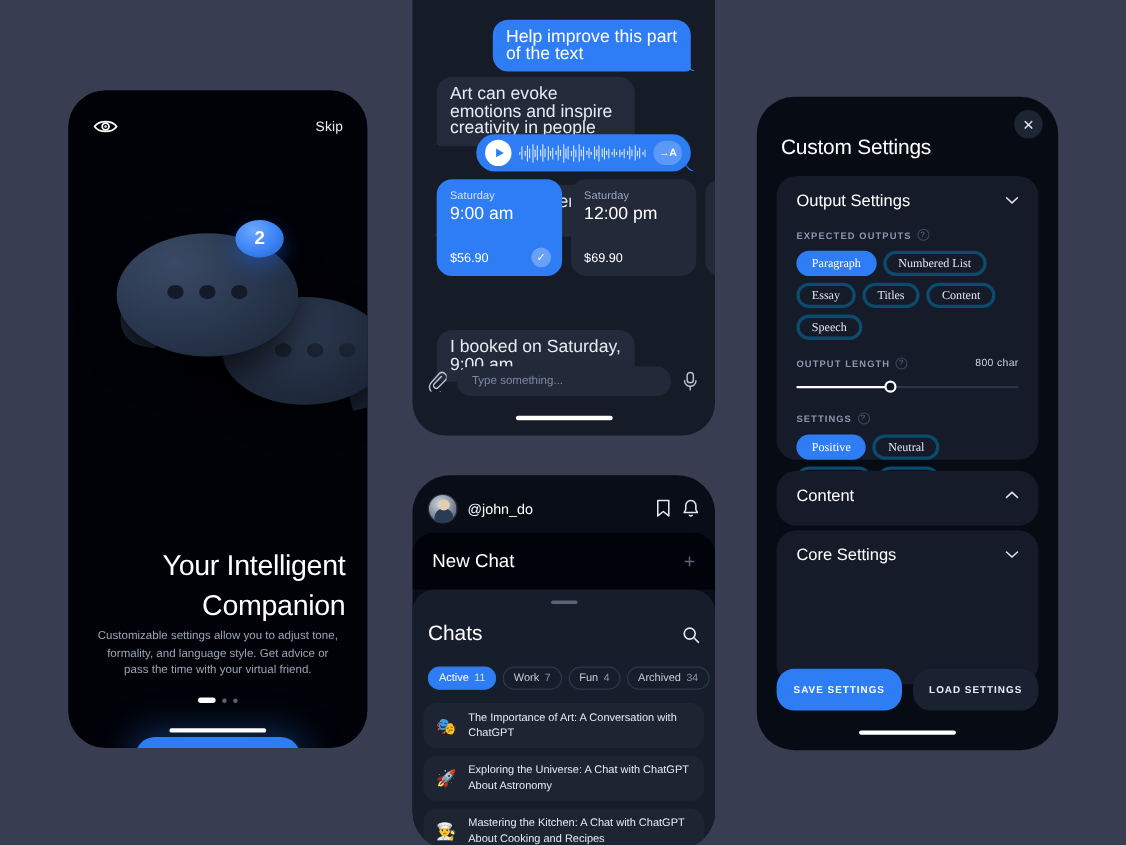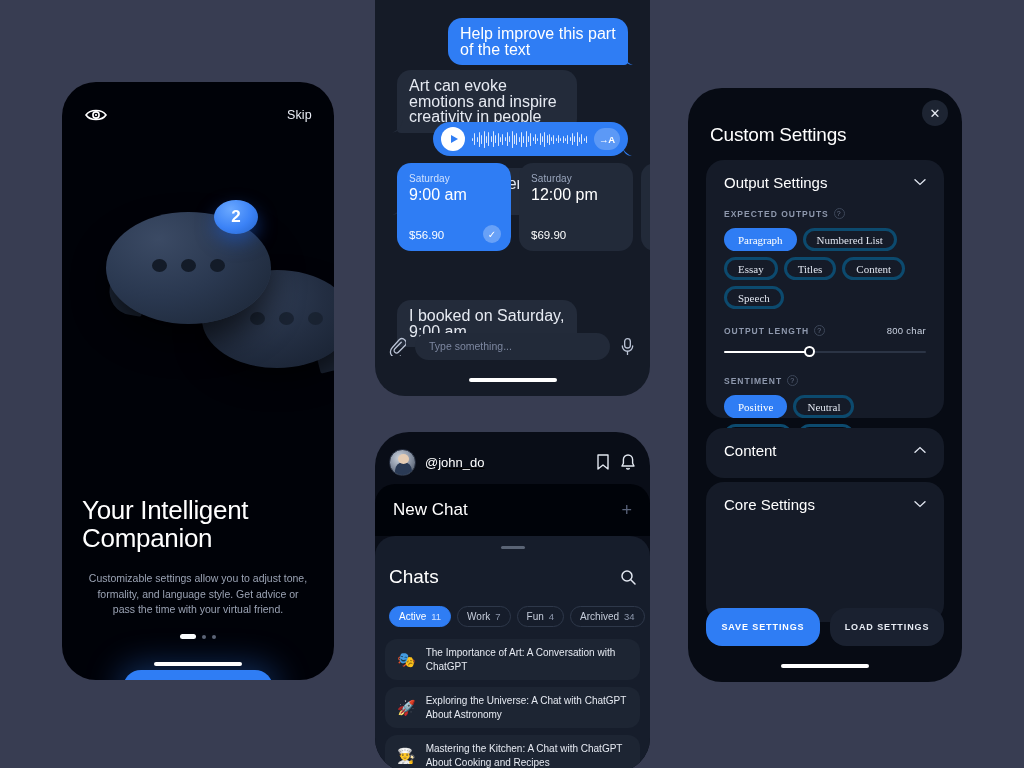--- a/index.html
+++ b/index.html
@@ -72,22 +72,22 @@
     left: 152px; top: 8px; width: 44px; height: 34px;
     border-radius: 50%;
     background: radial-gradient(ellipse at 38% 28%, #6aa8ff 0%, #3b82f6 55%, #2563c8 100%);
     display: flex; align-items: center; justify-content: center;
     color: #fff; font-size: 17px; font-weight: bold;
     box-shadow: 0 8px 18px rgba(30,90,200,.55);
   }
 
   .ob-title {
     position: absolute; left: 20px; right: 20px; top: 414px;
-    text-align: left; color: #ffffff;
-    font-size: 26px; line-height: 28px; font-weight: 400; letter-spacing: -.3px;
+    text-align: right; color: #ffffff;
+    font-size: 26px; line-height: 36px; font-weight: 400; letter-spacing: -.3px;
   }
   .ob-sub {
     position: absolute; left: 26px; right: 26px; top: 489px;
     text-align: center; color: #9aa3b4;
     font-size: 10.5px; line-height: 15.5px;
   }
   .ob-dots {
     position: absolute; left: 0; right: 0; top: 552px;
     display: flex; align-items: center; justify-content: center; gap: 6px;
   }
@@ -594,21 +594,21 @@
           </span>
           <span class="val-right">800 char</span>
         </div>
         <div class="slider-wrap">
           <span class="slider-track"></span>
           <span class="slider-fill" style="width: 42%;"></span>
           <span class="slider-thumb" style="left: 42%;"></span>
         </div>
 
         <div class="cs-label" style="margin-top:16px;">
-          <span>SENTIMENT</span>
+          <span>SETTINGS</span>
           <span class="qmark">?</span>
         </div>
         <div class="pillrow" style="margin-top:9px;">
           <button class="pill active">Positive</button>
           <button class="pill">Neutral</button>
           <button class="pill">Negative</button>
           <button class="pill">Mixed</button>
           <button class="pill">Ambivalent</button>
         </div>
       </div>

